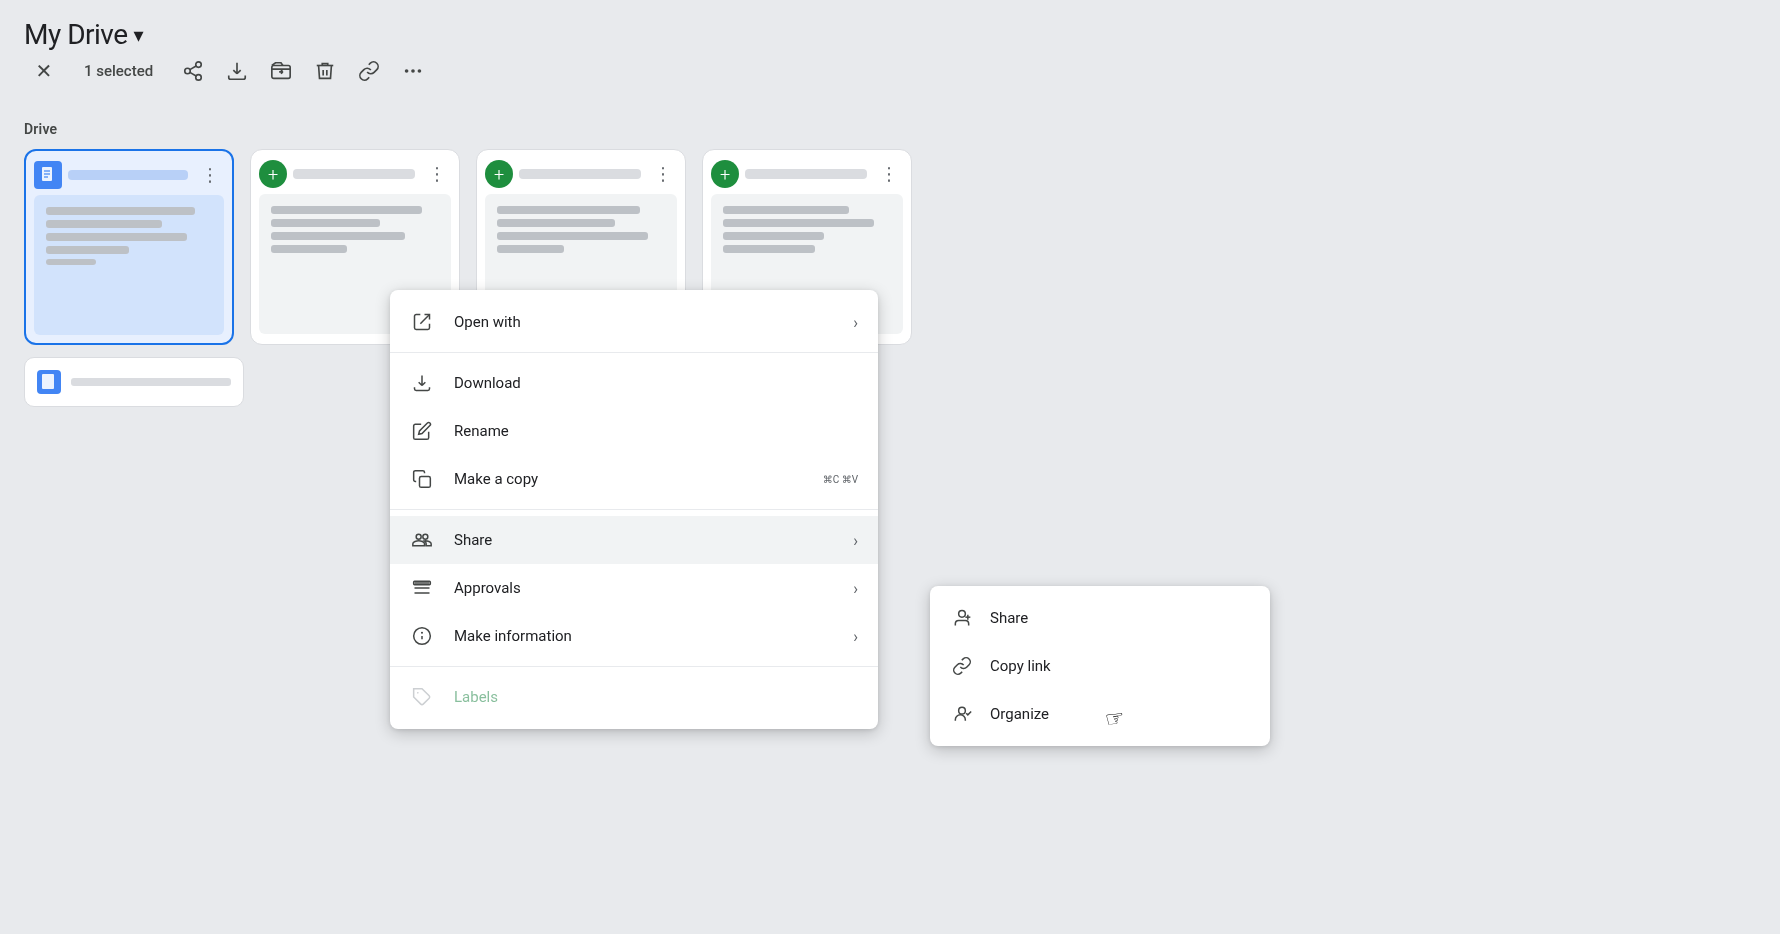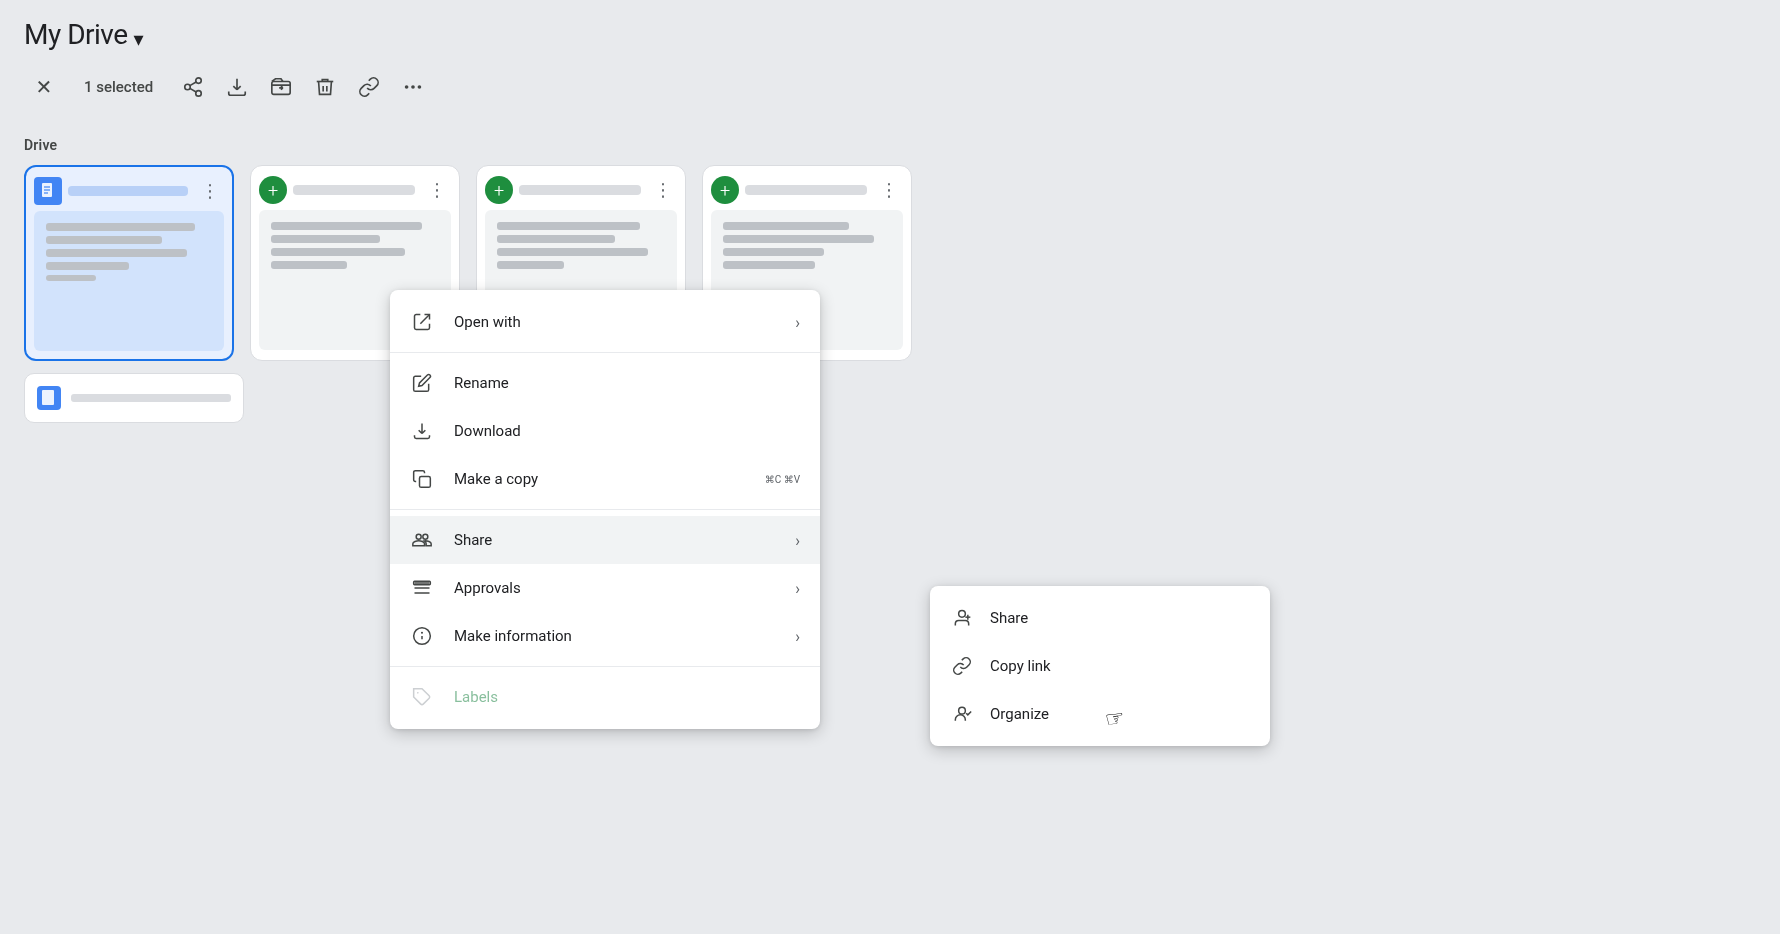--- a/index.html
+++ b/index.html
@@ -12,23 +12,22 @@
       position: relative;
     }
 
     
     .header {
       padding: 18px 24px 10px 24px;
       background: #e8eaed;
     }
     .title-row {
       display: flex;
-      align-items: flex-end;
+      align-items: center;
       gap: 6px;
-      margin-bottom: 16px;
     }
     .page-title {
       font-size: 28px;
       font-weight: 400;
       color: #202124;
       letter-spacing: -0.5px;
     }
     .dropdown-arrow {
       font-size: 20px;
       color: #202124;
@@ -173,21 +172,21 @@
       border-radius: 10px;
       border: 1px solid #dadce0;
       padding: 0 12px;
     }
 
     
     .context-menu {
       position: absolute;
       top: 290px;
       left: 390px;
-      width: 430px;
+      width: 488px;
       background: #fff;
       border-radius: 8px;
       box-shadow: 0 4px 16px rgba(0,0,0,0.2), 0 1px 4px rgba(0,0,0,0.1);
       z-index: 100;
       padding: 8px 0;
     }
     .menu-item {
       display: flex;
       align-items: center;
       padding: 10px 20px;
@@ -447,35 +446,35 @@
     </div>
     <span class="menu-item-label">Open with</span>
     <span class="menu-item-arrow">›</span>
   </div>
 
   <div class="menu-divider"></div>
 
   <div class="menu-item">
     <div class="menu-item-icon">
       <svg width="20" height="20" viewBox="0 0 24 24" fill="none" stroke="#444746" stroke-width="1.8">
+        <path d="M12 3v12m0 0l-4-4m4 4l4-4"></path>
+        <path d="M3 17v2a2 2 0 002 2h14a2 2 0 002-2v-2"></path>
+      </svg>
+    </div>
+    <span class="menu-item-label">Download</span>
+  </div>
+
+  <div class="menu-item">
+    <div class="menu-item-icon">
+      <svg width="20" height="20" viewBox="0 0 24 24" fill="none" stroke="#444746" stroke-width="1.8">
         <path d="M11 4H4a2 2 0 00-2 2v14a2 2 0 002 2h14a2 2 0 002-2v-7"></path>
         <path d="M18.5 2.5a2.121 2.121 0 013 3L12 15l-4 1 1-4 9.5-9.5z"></path>
       </svg>
     </div>
     <span class="menu-item-label">Rename</span>
-  </div>
-
-  <div class="menu-item">
-    <div class="menu-item-icon">
-      <svg width="20" height="20" viewBox="0 0 24 24" fill="none" stroke="#444746" stroke-width="1.8">
-        <path d="M12 3v12m0 0l-4-4m4 4l4-4"></path>
-        <path d="M3 17v2a2 2 0 002 2h14a2 2 0 002-2v-2"></path>
-      </svg>
-    </div>
-    <span class="menu-item-label">Download</span>
   </div>
 
   <div class="menu-item">
     <div class="menu-item-icon">
       <svg width="20" height="20" viewBox="0 0 24 24" fill="none" stroke="#444746" stroke-width="1.8">
         <rect x="9" y="9" width="13" height="13" rx="2"></rect>
           <path d="M5 15H4a2 2 0 01-2-2V4a2 2 0 012-2h9a2 2 0 012 2v1"></path>
       </svg>
     </div>
     <span class="menu-item-label">Make a copy</span>

